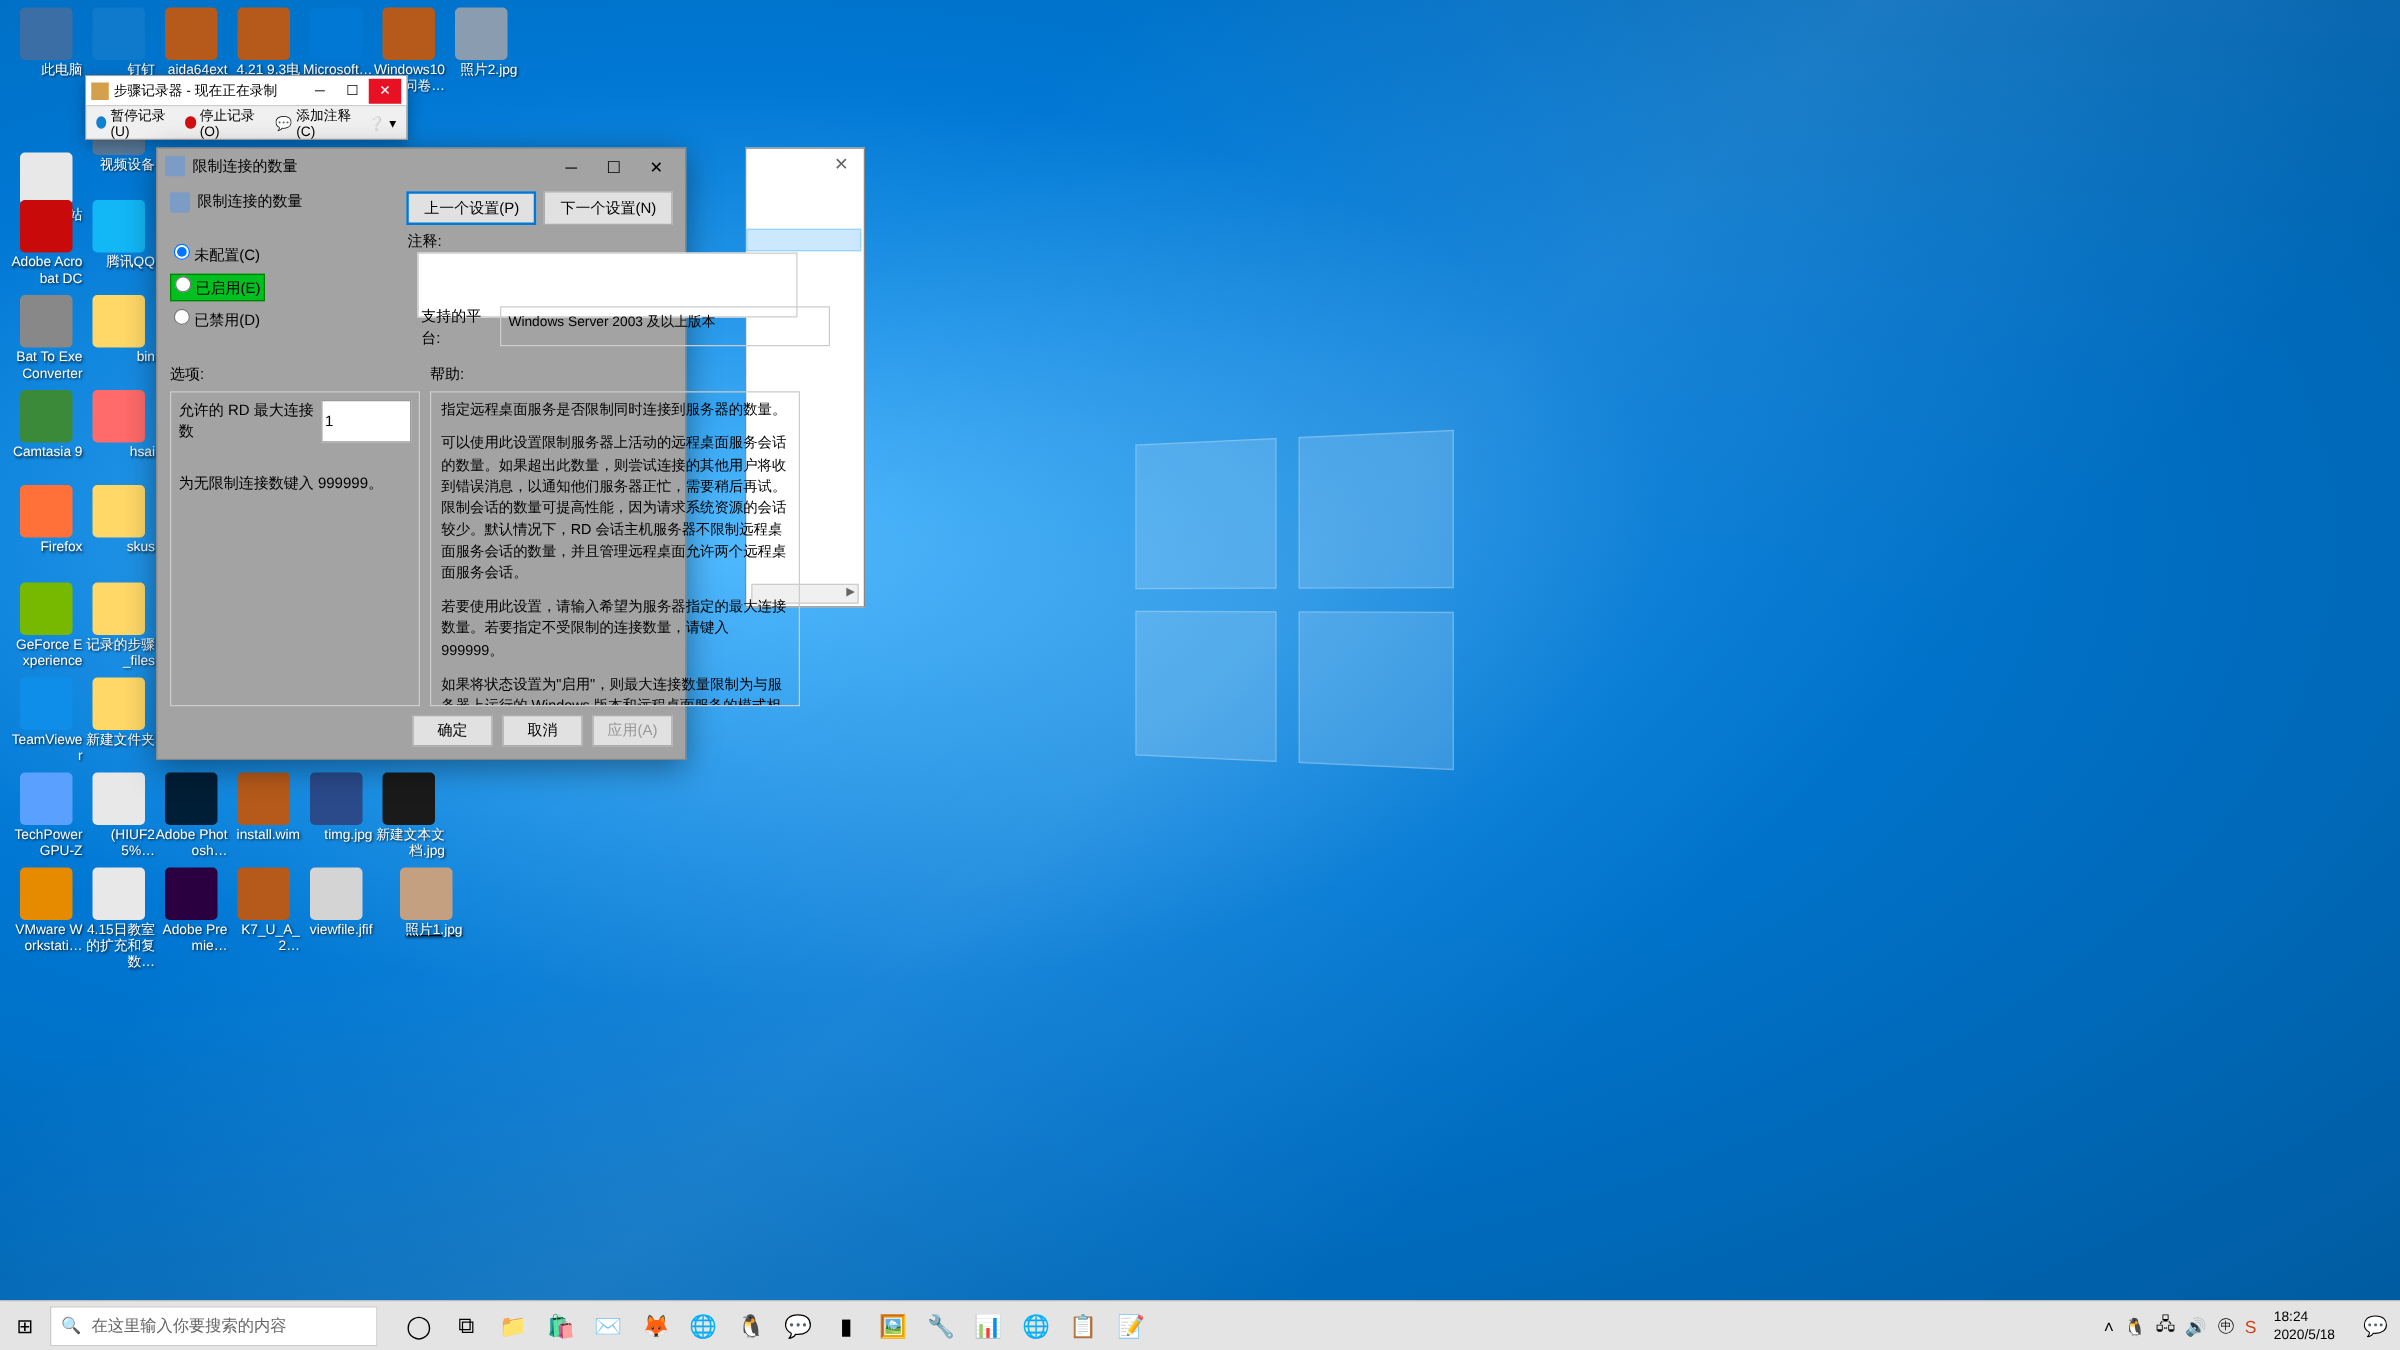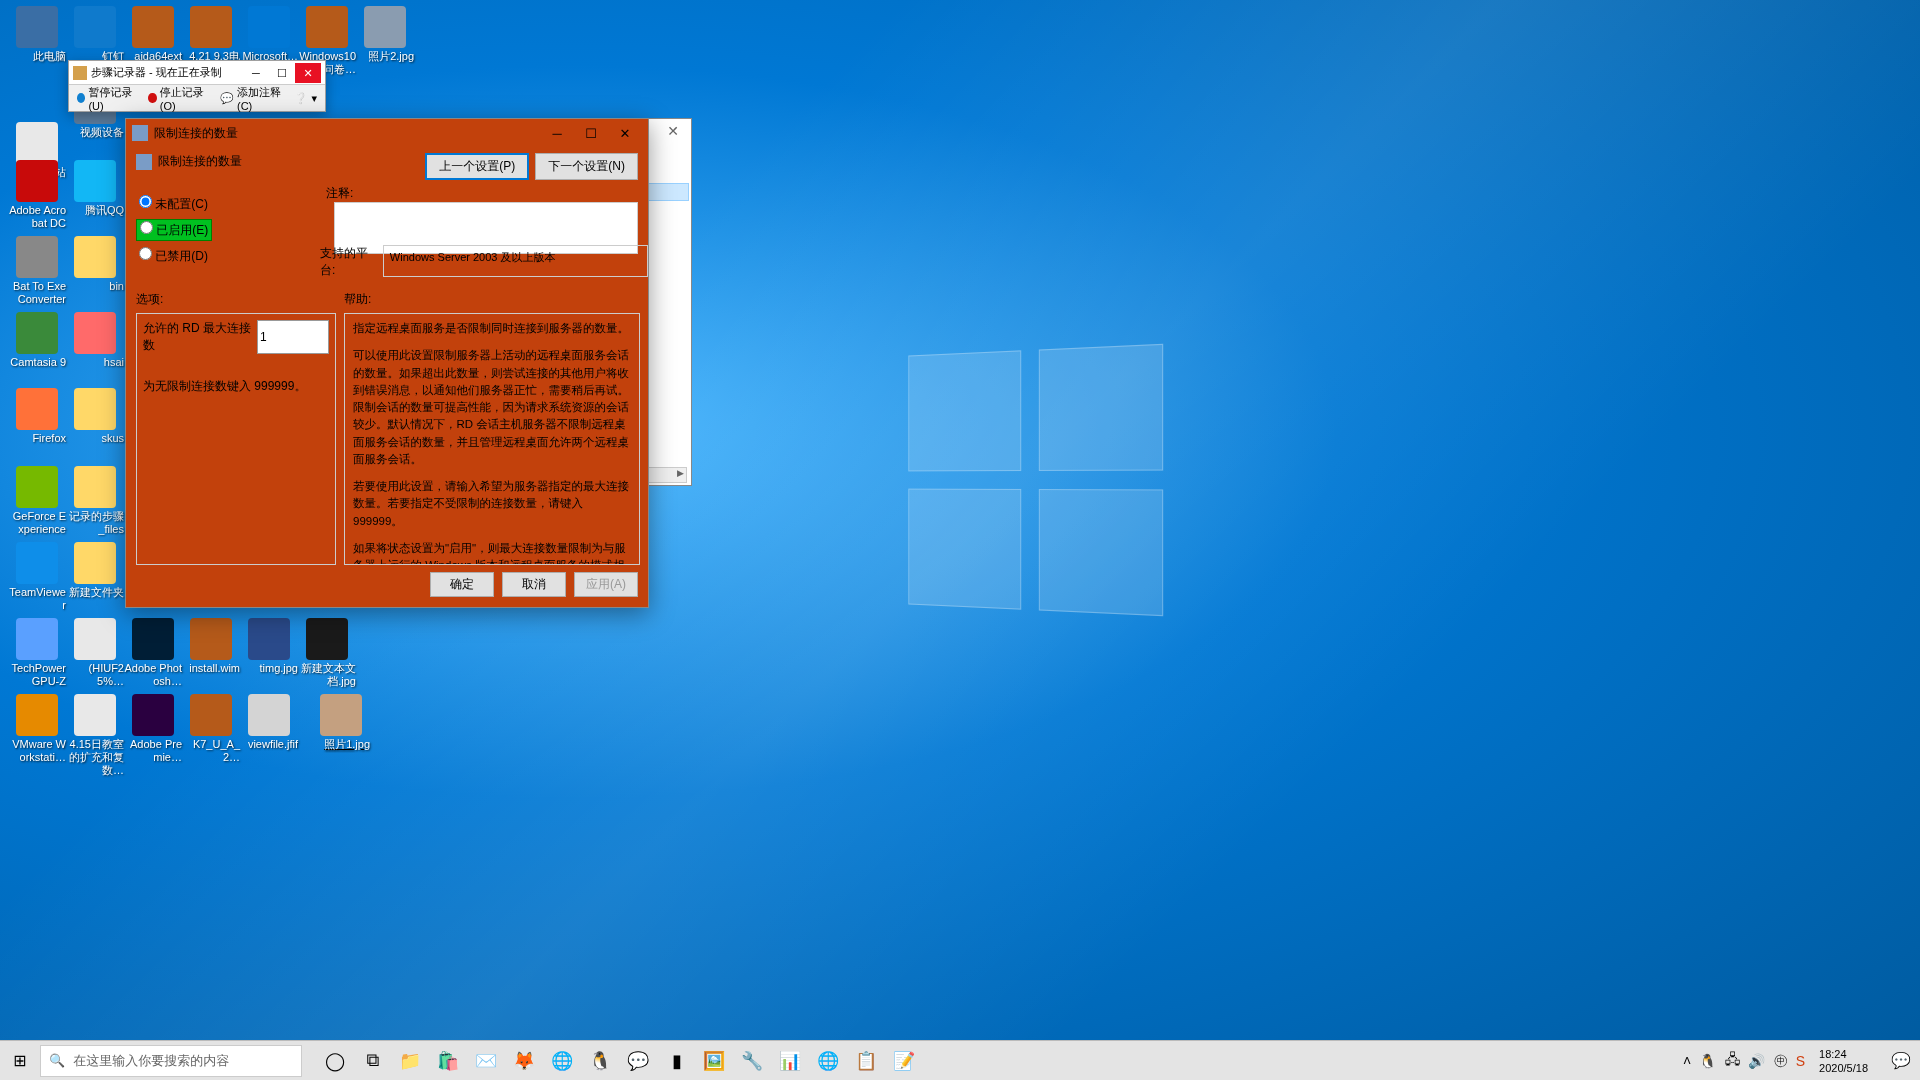--- a/index.html
+++ b/index.html
@@ -24,37 +24,37 @@
 .steps-title { height: 24px; background: #fff; display: flex; align-items: center; padding: 4px 4px; font-size: 11px; border-bottom: 1px solid #ccc; }
 .steps-title .tico { width: 14px; height: 14px; background: #d4a04c; margin-right: 4px; }
 .steps-ctrls { margin-left: auto; display: flex; }
 .steps-ctrls span { width: 26px; height: 20px; text-align: center; font-size: 11px; line-height: 20px; cursor: pointer; }
 .steps-ctrls .cls { background: #e81123; color: #fff; }
 .steps-toolbar { height: 26px; display: flex; align-items: center; padding: 0 4px; font-size: 11px; gap: 2px; }
 .steps-toolbar .tb { display: flex; align-items: center; gap: 3px; padding: 2px 4px; cursor: pointer; }
 .steps-toolbar .ci { width: 10px; height: 10px; border-radius: 50%; }
 
 
-.dlg { position: absolute; top: 118px; left: 125px; width: 524px; height: 490px; background: #c2410c; border: 1px solid #888; box-shadow: 0 6px 24px rgba(0,0,0,0.4); }
+.dlg { position: absolute; top: 118px; left: 125px; width: 424px; height: 490px; background: #a3a3a3; border: 1px solid #888; box-shadow: 0 6px 24px rgba(0,0,0,0.4); }
 .dlg-title { height: 28px; display: flex; align-items: center; padding: 0 6px; font-size: 12px; }
 .dlg-title .ic { width: 16px; height: 16px; background: #7a9cc6; margin-right: 6px; }
 .dlg-ctrls { margin-left: auto; display: flex; }
 .dlg-ctrls span { width: 34px; height: 24px; display: flex; align-items: center; justify-content: center; font-size: 13px; cursor: pointer; }
 .dlg-body { padding: 6px 10px; font-size: 12px; }
 .dlg-sub { display: flex; align-items: center; gap: 6px; margin-bottom: 8px; }
 .dlg-sub .ic { width: 16px; height: 16px; background: #7a9cc6; }
 .nav-btns { position: absolute; top: 34px; right: 10px; display: flex; gap: 6px; }
 .nav-btns button { padding: 3px 12px; font-size: 12px; background: #e1e1e1; border: 1px solid #adadad; cursor: pointer; }
 .nav-btns button.def { border: 2px solid #0078d4; }
 .radios { position: absolute; top: 70px; left: 10px; font-size: 12px; }
 .radios label { display: block; margin: 5px 0; cursor: pointer; padding: 1px 3px; }
 .radios label.hl { background: #00c020; border: 1px solid #008000; }
 .comment-area { position: absolute; top: 66px; left: 200px; font-size: 12px; }
 .comment-area textarea { width: 304px; height: 52px; border: 1px solid #ccc; resize: none; font-size: 12px; margin-left: 8px; vertical-align: top; }
-.support-row { position: absolute; top: 126px; left: 194px; font-size: 12px; display: flex; gap: 8px; }
+.support-row { position: absolute; top: 126px; left: 211px; font-size: 12px; display: flex; gap: 8px; }
 .support-row .box { width: 304px; height: 32px; border: 1px solid #ccc; padding: 4px 6px; font-size: 11px; }
 .section-lbls { position: absolute; top: 172px; font-size: 12px; }
 .opts-panel { position: absolute; top: 194px; left: 10px; width: 200px; height: 252px; border: 1px solid #ccc; font-size: 12px; padding: 6px; }
 .opts-panel .sp { display: flex; gap: 6px; margin-bottom: 24px; }
 .opts-panel input[type=number] { width: 72px; border: 1px solid #999; padding: 1px 2px; font-size: 12px; }
 .help-panel { position: absolute; top: 194px; left: 218px; width: 296px; height: 252px; border: 1px solid #ccc; font-size: 11.5px; padding: 6px 8px; overflow-y: auto; line-height: 1.5; }
 .help-panel p { margin-bottom: 10px; }
 .dlg-btns { position: absolute; bottom: 10px; right: 10px; display: flex; gap: 8px; align-items: flex-end; }
 .dlg-btns button { width: 64px; padding: 3px 0; font-size: 12px; background: #e1e1e1; border: 1px solid #adadad; cursor: pointer; }
 .dlg-btns button:disabled { color: #999; }

